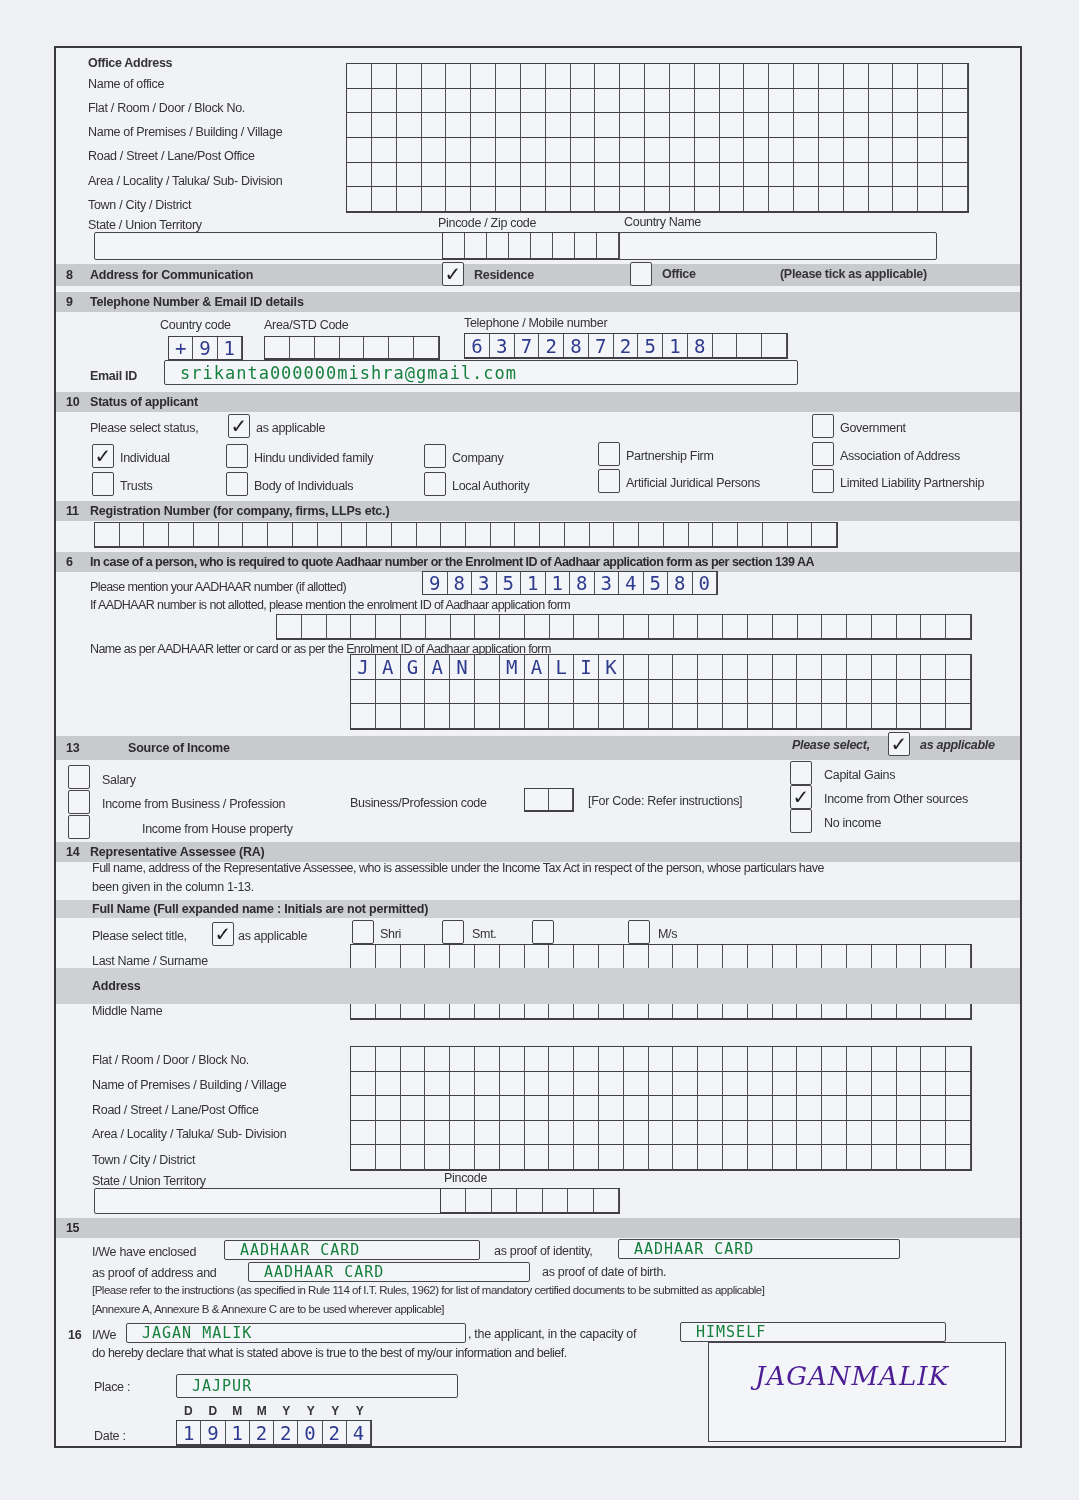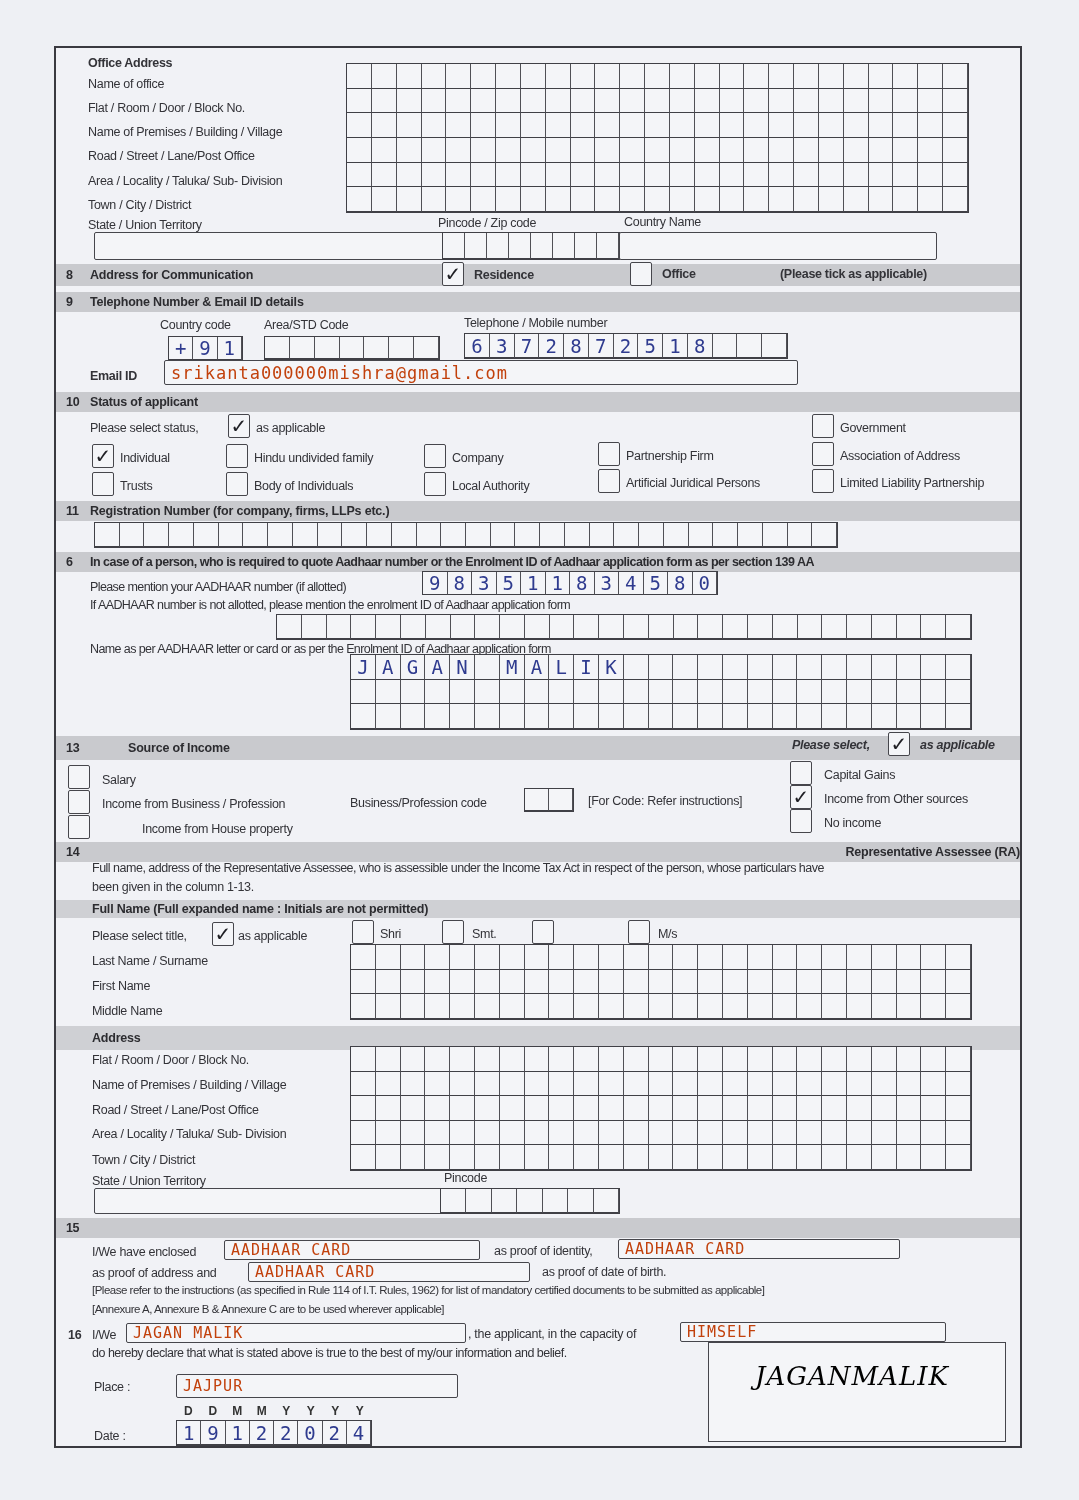--- a/index.html
+++ b/index.html
@@ -24,21 +24,21 @@
     padding-left: 10px; display: flex; align-items: center; white-space: nowrap;
   }
   .bar .num { display: inline-block; width: 24px; }
   .grid { position: absolute; display: grid; border: 1.5px solid #404046; background: #f4f5f8; }
   .grid .c { border-right: 1.2px solid #505056; border-bottom: 1.6px solid #404046;
              display: flex; align-items: center; justify-content: center;
              font-family: "DejaVu Sans Mono", monospace; font-size: 19px; color: #2f3b8f; }
   .box { position: absolute; border: 1.6px solid #46464c; background: #f4f5f8; border-radius: 2px; }
   .chk { position: absolute; width: 22px; height: 24px; border: 1.6px solid #46464c; background: #f4f5f8;
          display: flex; align-items: center; justify-content: center; font-size: 20px; color: #1f1f24; border-radius: 2px; }
-  .hand { font-family: "DejaVu Sans Mono", monospace; color: #c2410c; font-size: 15px; letter-spacing: 1px; padding-left: 6px; display:flex; align-items:center; }
+  .hand { font-family: "DejaVu Sans Mono", monospace; color: #15803d; font-size: 15px; letter-spacing: 1px; padding-left: 15px; display:flex; align-items:center; }
   .ital { font-style: italic; }
 </style>
 </head>
 <body>
 
 <div class="page">
 
   <div class="lbl b" style="left:32px;top:8px;">Office Address</div>
   <div class="lbl" style="left:32px;top:29px;">Name of office</div>
   <div class="lbl" style="left:32px;top:53px;">Flat / Room / Door / Block No.</div>
@@ -483,21 +483,21 @@
       <div class="c"></div>
   </div>
   <div class="lbl" style="left:532px;top:746px;">[For Code: Refer instructions]</div>
   <div class="chk" style="left:734px;top:713px;"></div>
   <div class="lbl" style="left:768px;top:720px;">Capital Gains</div>
   <div class="chk" style="left:734px;top:737px;">✓</div>
   <div class="lbl" style="left:768px;top:744px;">Income from Other sources</div>
   <div class="chk" style="left:734px;top:761px;"></div>
   <div class="lbl" style="left:768px;top:768px;">No income</div>
 
-  <div class="bar" style="top:794px;height:20px;justify-content:space-between;">
+  <div class="bar" style="top:794px;height:20px;">
     <span class="num">14</span>
     <span>Representative Assessee (RA)</span>
   </div>
   <div class="lbl" style="left:36px;top:813px;letter-spacing:-0.5px;">Full name, address of the Representative Assessee, who is assessible under the Income Tax Act in respect of the person, whose particulars have</div>
   <div class="lbl" style="left:36px;top:832px;">been given in the column 1-13.</div>
   <div class="bar" style="top:852px;height:18px;padding-left:36px;background:#cfd0d4;">Full Name (Full expanded name : Initials are not permitted)</div>
   <div class="lbl" style="left:36px;top:881px;">Please select title,</div>
   <div class="chk" style="left:156px;top:874px;">✓</div>
   <div class="lbl" style="left:182px;top:881px;">as applicable</div>
   <div class="chk" style="left:296px;top:872px;"></div>
@@ -583,21 +583,21 @@
       <div class="c"></div>
       <div class="c"></div>
       <div class="c"></div>
       <div class="c"></div>
       <div class="c"></div>
       <div class="c"></div>
       <div class="c"></div>
       <div class="c"></div>
   </div>
 
-  <div class="bar" style="top:978px;height:24px;padding-left:36px;background:#cfd0d4;">Address</div>
+  <div class="bar" style="top:920px;height:36px;padding-left:36px;background:#cfd0d4;">Address</div>
   <div class="lbl" style="left:36px;top:1005px;">Flat / Room / Door / Block No.</div>
   <div class="lbl" style="left:36px;top:1030px;">Name of Premises / Building / Village</div>
   <div class="lbl" style="left:36px;top:1055px;">Road / Street / Lane/Post Office</div>
   <div class="lbl" style="left:36px;top:1079px;">Area / Locality / Taluka/ Sub- Division</div>
   <div class="lbl" style="left:36px;top:1105px;">Town / City / District</div>
   <div class="lbl" style="left:36px;top:1126px;">State / Union Territory</div>
   <div class="grid" style="left:294px;top:998px;width:622px;height:125px;grid-template-columns:repeat(25,1fr);grid-template-rows:repeat(5,1fr);">
     <div class="c"></div>
       <div class="c"></div>
       <div class="c"></div>
@@ -775,16 +775,16 @@
     <div class="c">9</div>
     <div class="c">1</div>
     <div class="c">2</div>
     <div class="c">2</div>
     <div class="c">0</div>
     <div class="c">2</div>
     <div class="c">4</div>
   </div>
 
   <div class="abs" style="left:652px;top:1294px;width:298px;height:100px;border:1.6px solid #46464c;background:#f4f5f8;">
-    <div class="abs" style="left:46px;top:18px;font-family:'DejaVu Serif',serif;font-style:italic;font-size:26px;color:#000000;letter-spacing:1px;">JAGANMALIK</div>
+    <div class="abs" style="left:46px;top:18px;font-family:'DejaVu Serif',serif;font-style:italic;font-size:26px;color:#4c1d95;letter-spacing:1px;">JAGANMALIK</div>
   </div>
 
 </div>
 
 </body></html>

